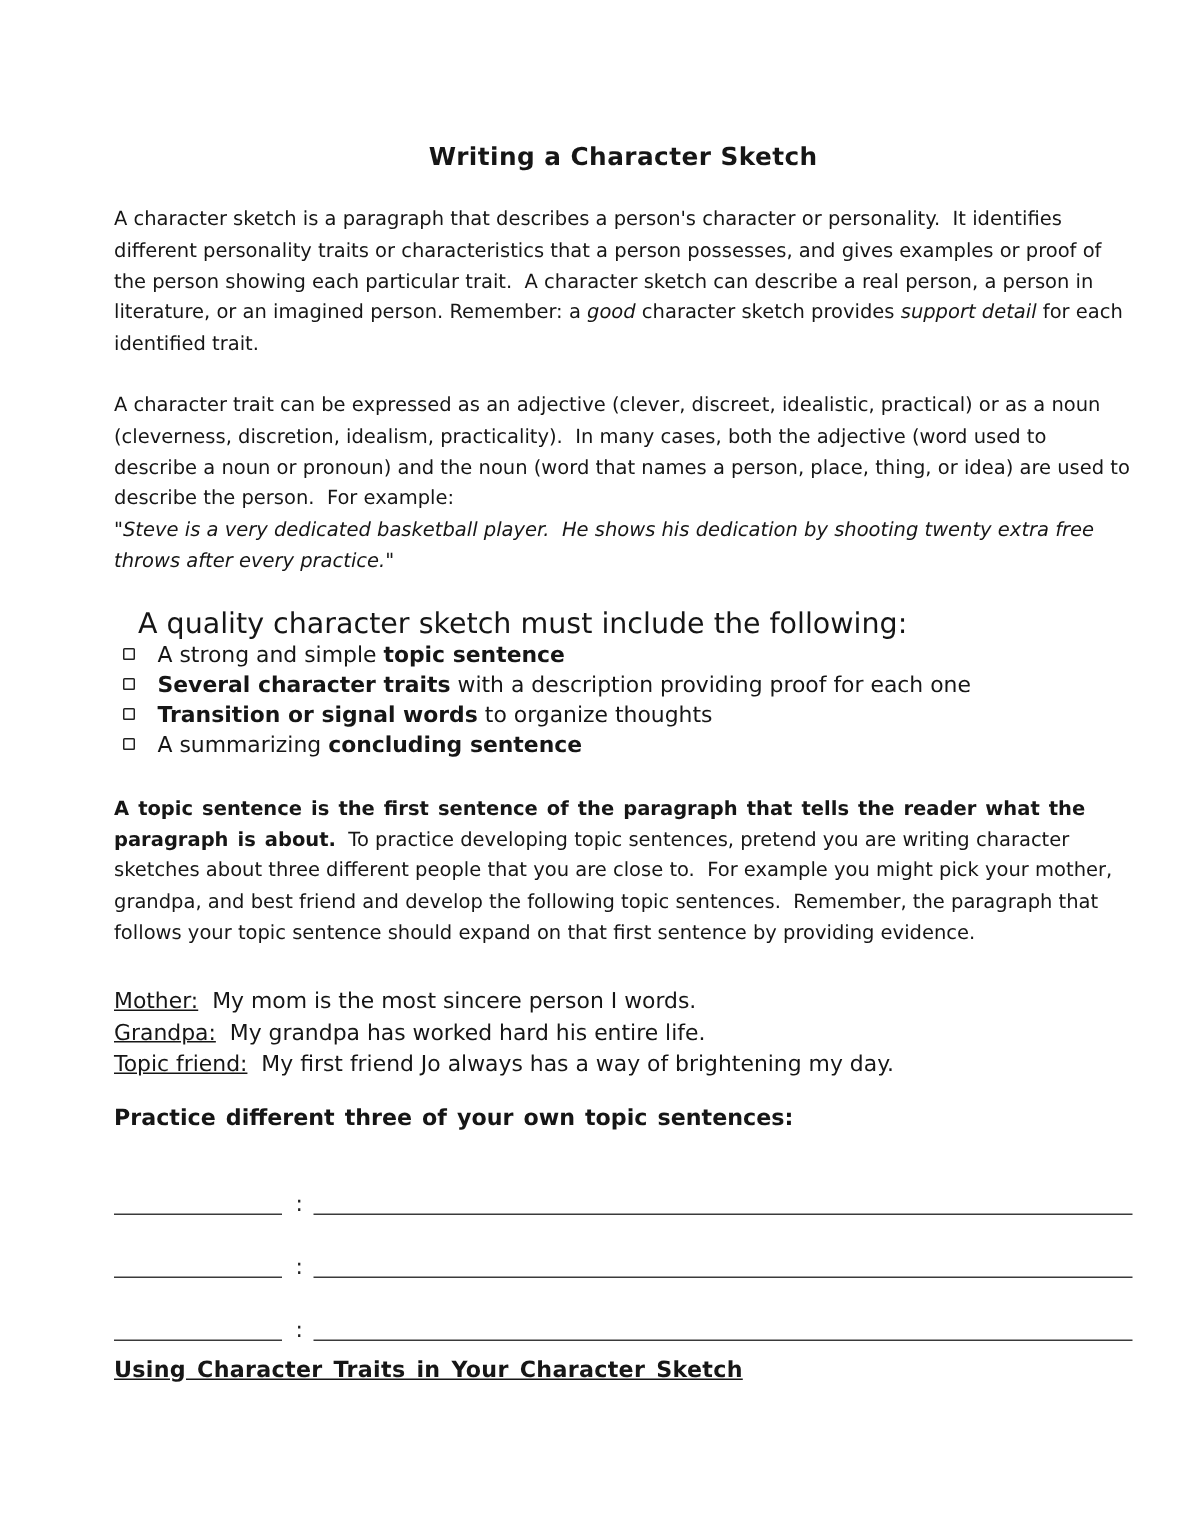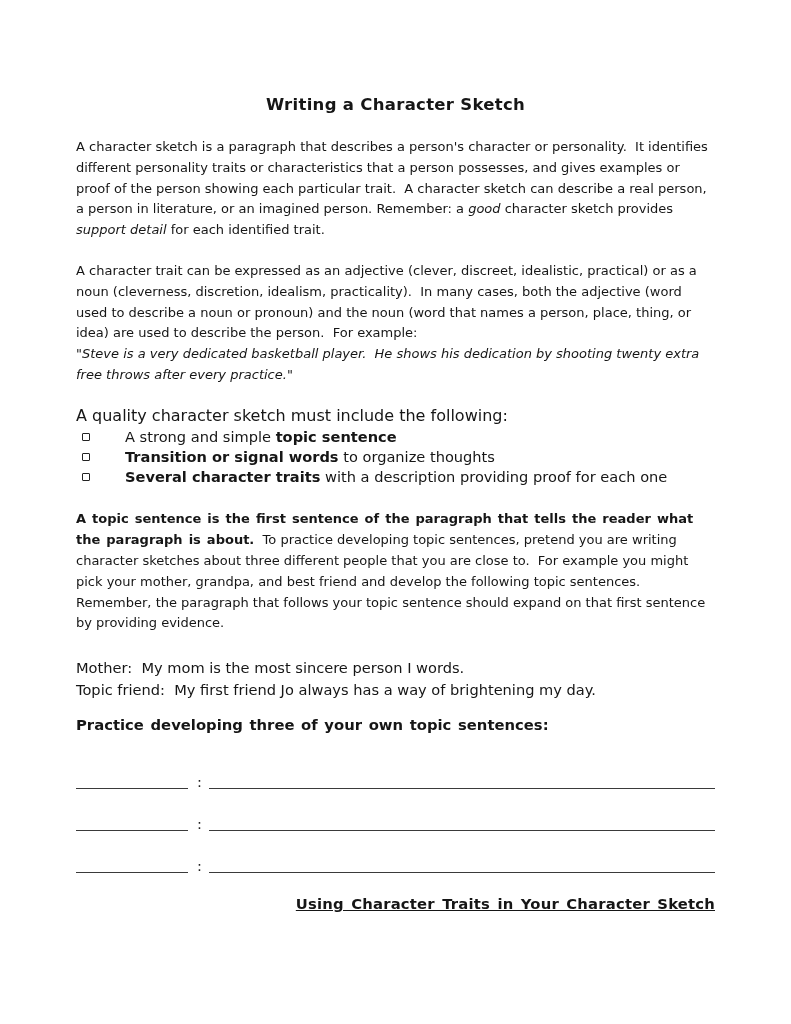--- a/index.html
+++ b/index.html
@@ -8,21 +8,21 @@
     background: #ffffff;
   }
   body {
     width: 791px; height: 1024px;
     overflow: hidden;
     font-family: "DejaVu Sans", sans-serif;
     color: #161616;
   }
   .page {
     width: 791px; height: 840px;
-    padding: 94px 76px 0 76px;
+    padding: 94px 36px 0 76px;
     background: #ffffff;
   }
   .doc-title {
     text-align: center;
     font-weight: bold;
     font-size: 16.5px;
     line-height: 22px;
     margin: 0 0 21px 0;
     letter-spacing: 0.3px;
   }
@@ -35,31 +35,30 @@
   .para span { white-space: pre-wrap; }
   .italic { font-style: italic; }
   .bold { font-weight: bold; }
   .quote-line { display: block; }
   .checklist {
     list-style: none;
     margin: 0 0 22px 0;
     padding: 0;
   }
   .checklist-intro {
-    font-size: 16px;
+    font-size: 19px;
     line-height: 20.8px;
-    margin: 0;
+    margin: 16px;
   }
   .checklist li {
     font-size: 14.6px;
     line-height: 20.3px;
     padding-left: 6px;
     display: flex;
     align-items: baseline;
-    gap: 20px;
   }
   .checkbox {
     display: inline-block;
     width: 8px; height: 8px;
     border: 1.4px solid #222;
     border-radius: 1px;
     margin-right: 15px;
     flex: 0 0 auto;
     position: relative;
     top: -1px;
@@ -75,21 +74,21 @@
     letter-spacing: 0.2px;
   }
   .examples {
     margin: 0 0 14px 0;
   }
   .example-line {
     font-size: 14.6px;
     line-height: 21.3px;
     white-space: pre-wrap;
   }
-  .example-label { }
+  .example-label { text-decoration: underline; }
   .practice-prompt {
     font-size: 14.8px;
     font-weight: bold;
     margin: 0 0 12px 0;
     line-height: 21px;
     word-spacing: 1.5px;
   }
   .blank-rows { margin: 0 0 6px 0; }
   .blank-row {
     display: flex;
@@ -103,58 +102,63 @@
     height: 1px;
   }
   .blank.short { width: 112px; flex: 0 0 auto; }
   .blank.long  { flex: 1 1 auto; }
   .blank-colon {
     flex: 0 0 auto;
     padding: 0 7px 0 9px;
     line-height: 14px;
     color: #222;
   }
-  .bottom-heading { margin-top: 21px; text-align: right; }
+  .bottom-heading { margin-top: 10px; }
 </style>
 </head>
 <body>
 
 <div class="page">
 
   <h1 class="doc-title">Writing a Character Sketch</h1>
 
   <p class="para"><span>A character sketch is a paragraph that describes a person's character or personality.  It identifies different personality traits or characteristics that a person possesses, and gives examples or proof of the person showing each particular trait.  A character sketch can describe a real person, a person in literature, or an imagined person. Remember: a </span><span class="italic">good</span><span> character sketch provides </span><span class="italic">support detail</span><span> for each identified trait.</span></p>
 
   <p class="para"><span>A character trait can be expressed as an adjective (clever, discreet, idealistic, practical) or as a noun (cleverness, discretion, idealism, practicality).  In many cases, both the adjective (word used to describe a noun or pronoun) and the noun (word that names a person, place, thing, or idea) are used to describe the person.  For example:</span><span class="italic quote-line">"Steve is a very dedicated basketball player.  He shows his dedication by shooting twenty extra free throws after every practice."</span></p>
 
   <p class="para checklist-intro" style="margin-bottom:0;">A quality character sketch must include the following:</p>
   <ul class="checklist">
     <li>
       <span class="checkbox"></span>
       <span class="li-text"><span>A strong and simple </span><span class="bold">topic sentence</span><span></span></span>
     </li>
     <li>
       <span class="checkbox"></span>
+      <span class="li-text"><span></span><span class="bold">Several character traits</span><span> with a description providing proof for each one</span></span>
+    </li>
+    <li>
+      <span class="checkbox"></span>
       <span class="li-text"><span></span><span class="bold">Transition or signal words</span><span> to organize thoughts</span></span>
     </li>
     <li>
       <span class="checkbox"></span>
-      <span class="li-text"><span></span><span class="bold">Several character traits</span><span> with a description providing proof for each one</span></span>
+      <span class="li-text"><span>A summarizing </span><span class="bold">concluding sentence</span><span></span></span>
     </li>
   </ul>
 
 
   <p class="para" style="margin-bottom:23px;"><span class="bold" style="word-spacing:1.5px;">A topic sentence is the first sentence of the paragraph that tells the reader what the paragraph is about.</span><span>  To practice developing topic sentences, pretend you are writing character sketches about three different people that you are close to.  For example you might pick your mother, grandpa, and best friend and develop the following topic sentences.  Remember, the paragraph that follows your topic sentence should expand on that first sentence by providing evidence.</span></p>
 
   <div class="examples">
     <div class="example-line"><span class="example-label">Mother:</span><span>  My mom is the most sincere person I words.</span></div>
+    <div class="example-line"><span class="example-label">Grandpa:</span><span>  My grandpa has worked hard his entire life.</span></div>
     <div class="example-line"><span class="example-label">Topic friend:</span><span>  My first friend Jo always has a way of brightening my day.</span></div>
   </div>
 
-  <p class="practice-prompt">Practice developing three of your own topic sentences:</p>
+  <p class="practice-prompt">Practice different three of your own topic sentences:</p>
 
   <div class="blank-rows">
     <div class="blank-row">
       <span class="blank short"></span>
       <span class="blank-colon">:</span>
       <span class="blank long"></span>
     </div>
     <div class="blank-row">
       <span class="blank short"></span>
       <span class="blank-colon">:</span>

